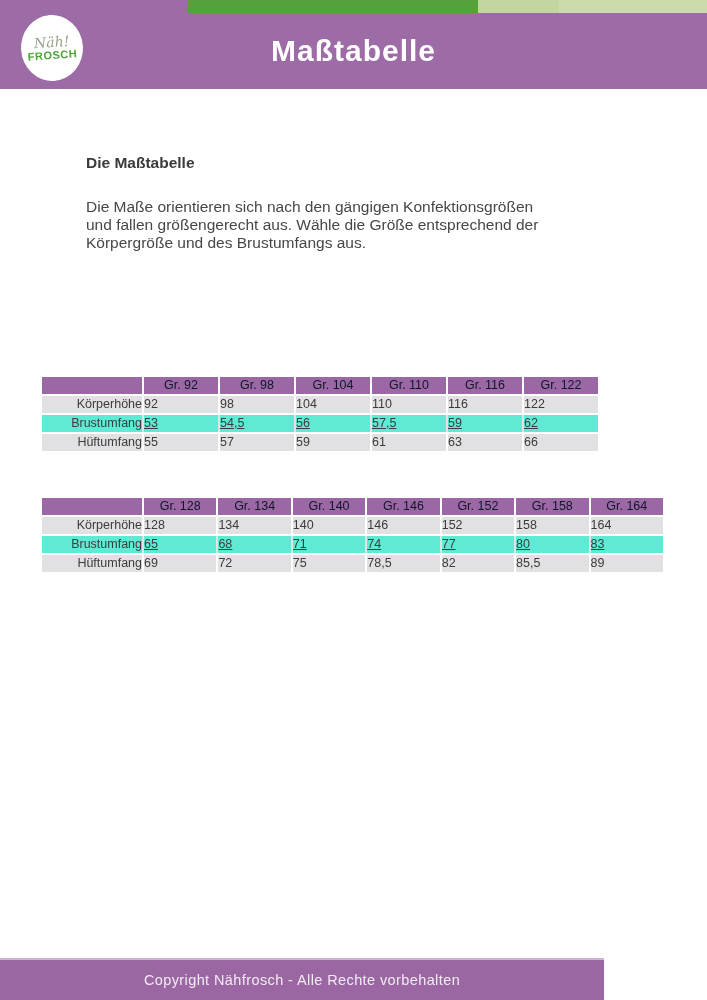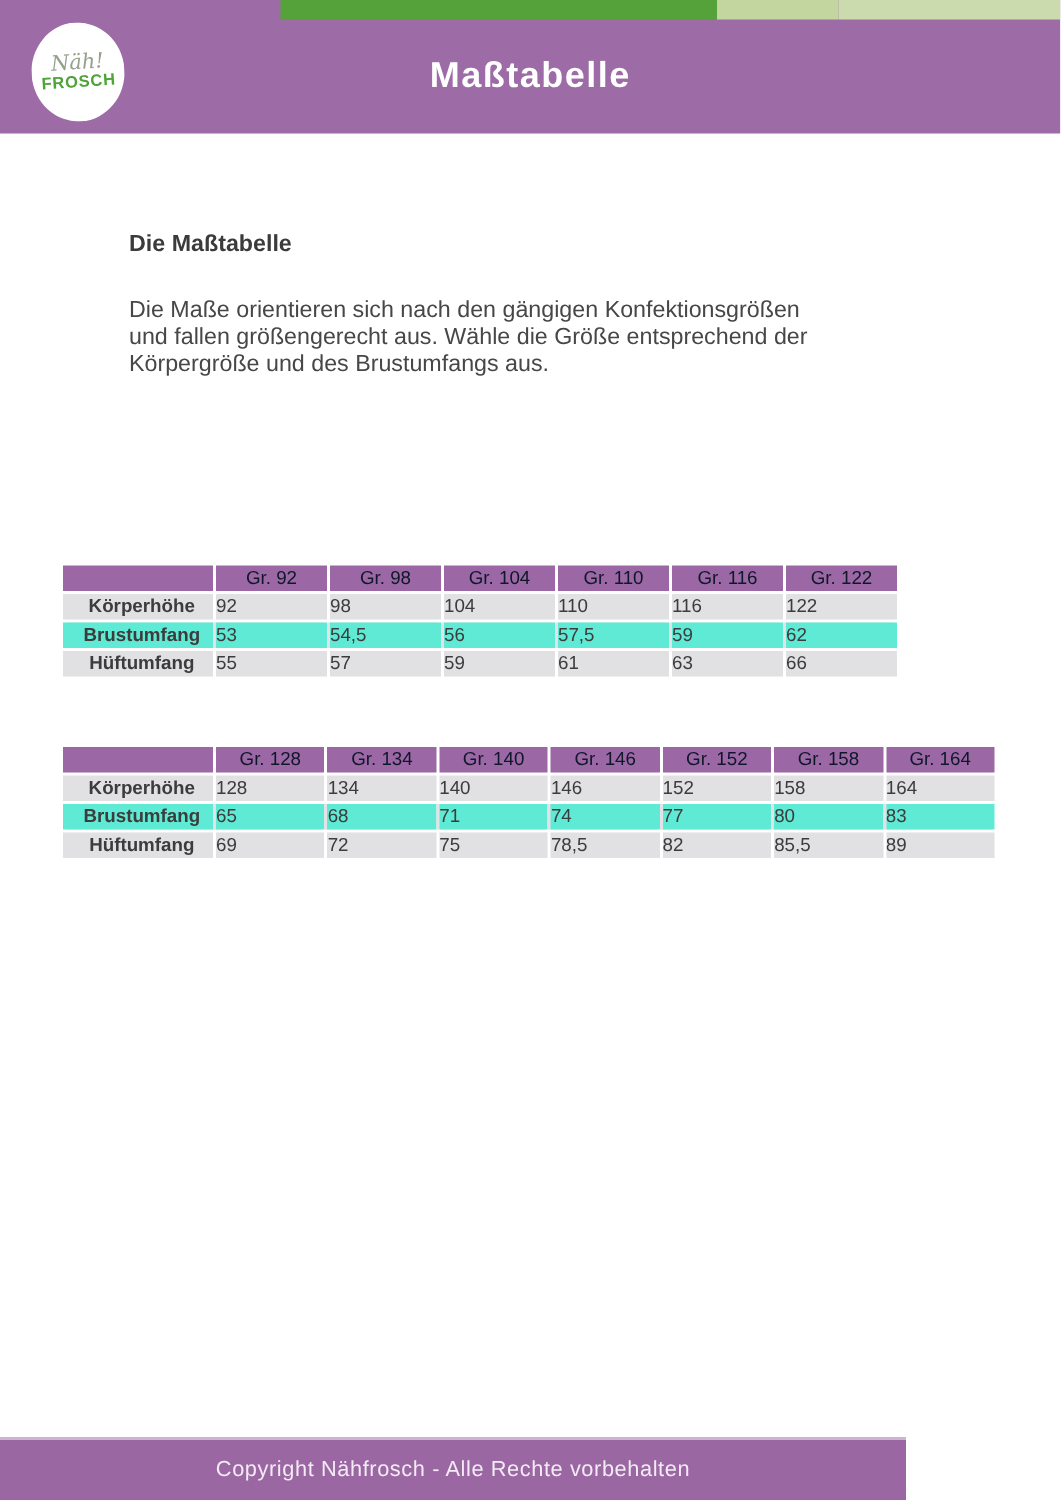--- a/index.html
+++ b/index.html
@@ -29,21 +29,21 @@
   .stripe-light2{ left: 559px; width: 148px; background: #ccdbae; }
 
   .page-title {
     position: absolute;
     top: 13px; left: 0;
     width: 707px; height: 76px;
     display: flex;
     align-items: center;
     justify-content: center;
     color: #ffffff;
-    font-size: 24px;
+    font-size: 30px;
     font-weight: bold;
     letter-spacing: 1px;
     border-radius: 18px;
   }
 
   .logo {
     position: absolute;
     left: 21px; top: 15px;
     width: 62px; height: 66px;
     background: #ffffff;
@@ -110,28 +110,27 @@
     text-align: center;
     overflow: hidden;
   }
   table.size-table td {
     height: 17px;
     line-height: 17px;
     text-align: left;
     overflow: hidden;
   }
   table.size-table td:first-child {
-    text-align: center;
+    text-align: right;
     padding-left: 5px;
-    font-weight: bold;
   }
   table.size-table tr.gray td { background: #e1e0e2; }
   table.size-table tr.white td { background: #5eead4; margin-top: 36px; }
   
-  table.size-table tr.white td + td { box-shadow: -2px 0 0 #e3e2e4; }
+  table.size-table tr.white td + td { box-shadow: -2px 0 0 #e3e2e4; text-decoration: underline; }
   table.size-table tr.white td:first-child { box-shadow: 2px 0 0 #e3e2e4; }
 
   
   .footer {
     position: absolute;
     left: 0; bottom: 0;
     width: 604px;
     height: 42px;
     background: #9a67a3;
     border-top: 2px solid #cdb5d1;

